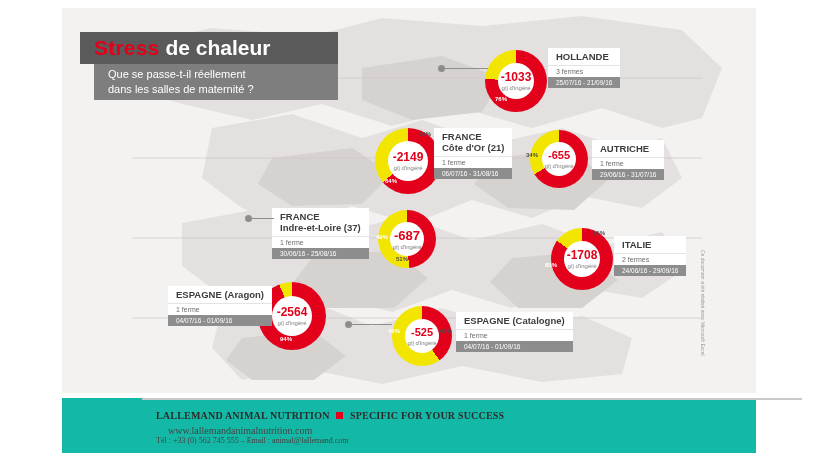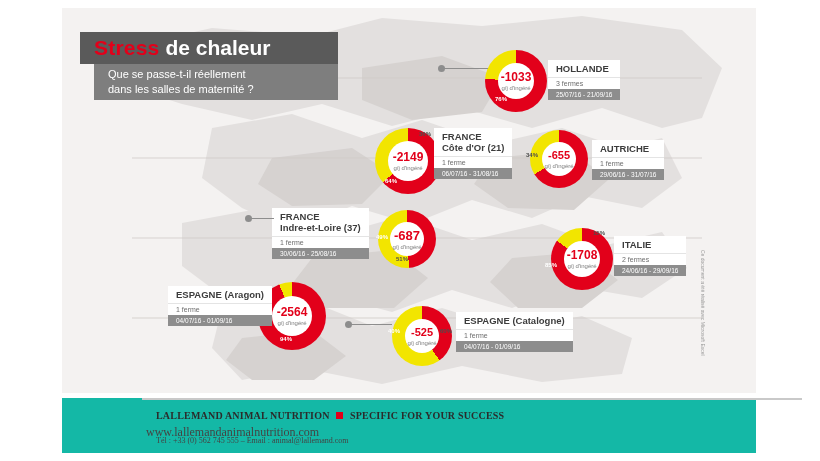--- a/index.html
+++ b/index.html
@@ -45,21 +45,21 @@
   .card .dt{background:#8d8d8d;color:#ffffff;font-size:6.5px;padding:2px 8px;white-space:nowrap;}
 
   .leader{position:absolute;background:#8d8d8d;height:1px;}
   .dot{position:absolute;width:7px;height:7px;border-radius:50%;background:#8d8d8d;}
 
   
   .footer{position:absolute;left:62px;top:398px;width:694px;height:55px;background:#14b8a6;font-family:Liberation Serif, serif;}
   .fline{position:absolute;left:80px;top:0px;width:660px;height:2px;background:#c9c9c9;}
   .fttl{position:absolute;left:94px;top:12px;font-size:10px;font-weight:bold;color:#2b2b2b;letter-spacing:.2px;}
   .fsq{display:inline-block;width:7px;height:7px;background:#e2001a;margin:0 4px;}
-  .fsub{position:absolute;left:84px;top:27px;font-size:12px;color:#444;}
+  .fsub{position:absolute;left:106px;top:27px;font-size:10px;color:#444;}
   .fsub2{position:absolute;left:94px;top:38px;font-size:8px;color:#444;}
 
   .logo{position:absolute;left:548px;top:408px;width:145px;height:40px;}
   .logo .oval{position:absolute;left:0;top:0;width:145px;height:40px;background:#e2001a;border-radius:50%;}
   .logo .txt{position:absolute;left:0;top:0;width:145px;height:40px;display:flex;align-items:center;
              justify-content:center;color:#ffffff;font-size:18px;font-weight:bold;letter-spacing:.5px;}
   .logo .tm{position:absolute;right:6px;top:4px;color:#fff;font-size:6px;}
 
   .vcredit{position:absolute;left:706px;top:250px;width:10px;transform:rotate(90deg);
            transform-origin:left top;font-size:5px;color:#9a9a9a;white-space:nowrap;}
@@ -110,21 +110,21 @@
 
   <div class="node" style="left:485px;top:50px;">
     <div class="donut" style="width:62px;height:62px;background:conic-gradient(#e2001a 0deg 274deg,#f2e500 274deg 360deg);">
       <div class="hole" style="left:13px;top:13px;width:36px;height:36px;">
         <span class="val" style="font-size:12px;">-1033</span>
         <span class="unit">g/j d'ingéré</span>
       </div>
       <span class="pct" style="left:10px;top:46px;">76%</span>
     </div>
   </div>
-  <div class="card" style="left:548px;top:60px;">
+  <div class="card" style="left:548px;top:48px;">
     <div class="nm">HOLLANDE</div>
     <div class="fm">3 fermes</div>
     <div class="dt">25/07/16 - 21/09/16</div>
   </div>
   <div class="leader" style="left:443px;top:68px;width:45px;"></div>
   <div class="dot" style="left:438px;top:65px;"></div>
 
   <div class="node" style="left:375px;top:128px;">
     <div class="donut" style="width:66px;height:66px;background:conic-gradient(#e2001a 0deg 230deg,#f2e500 230deg 360deg);">
       <div class="hole" style="left:13px;top:13px;width:40px;height:40px;">

